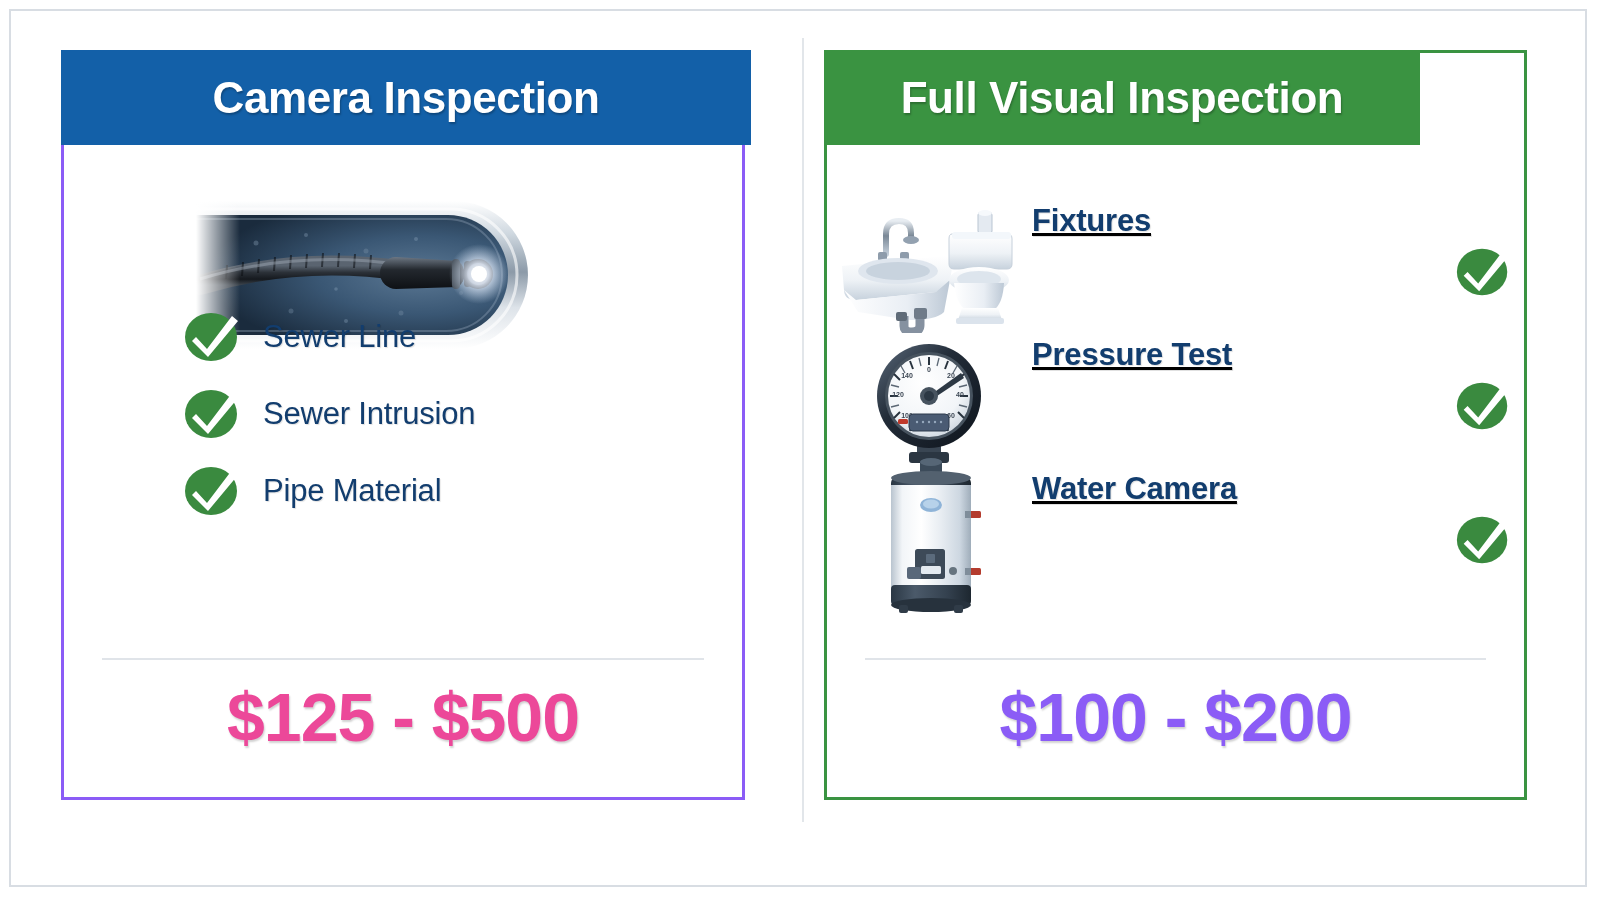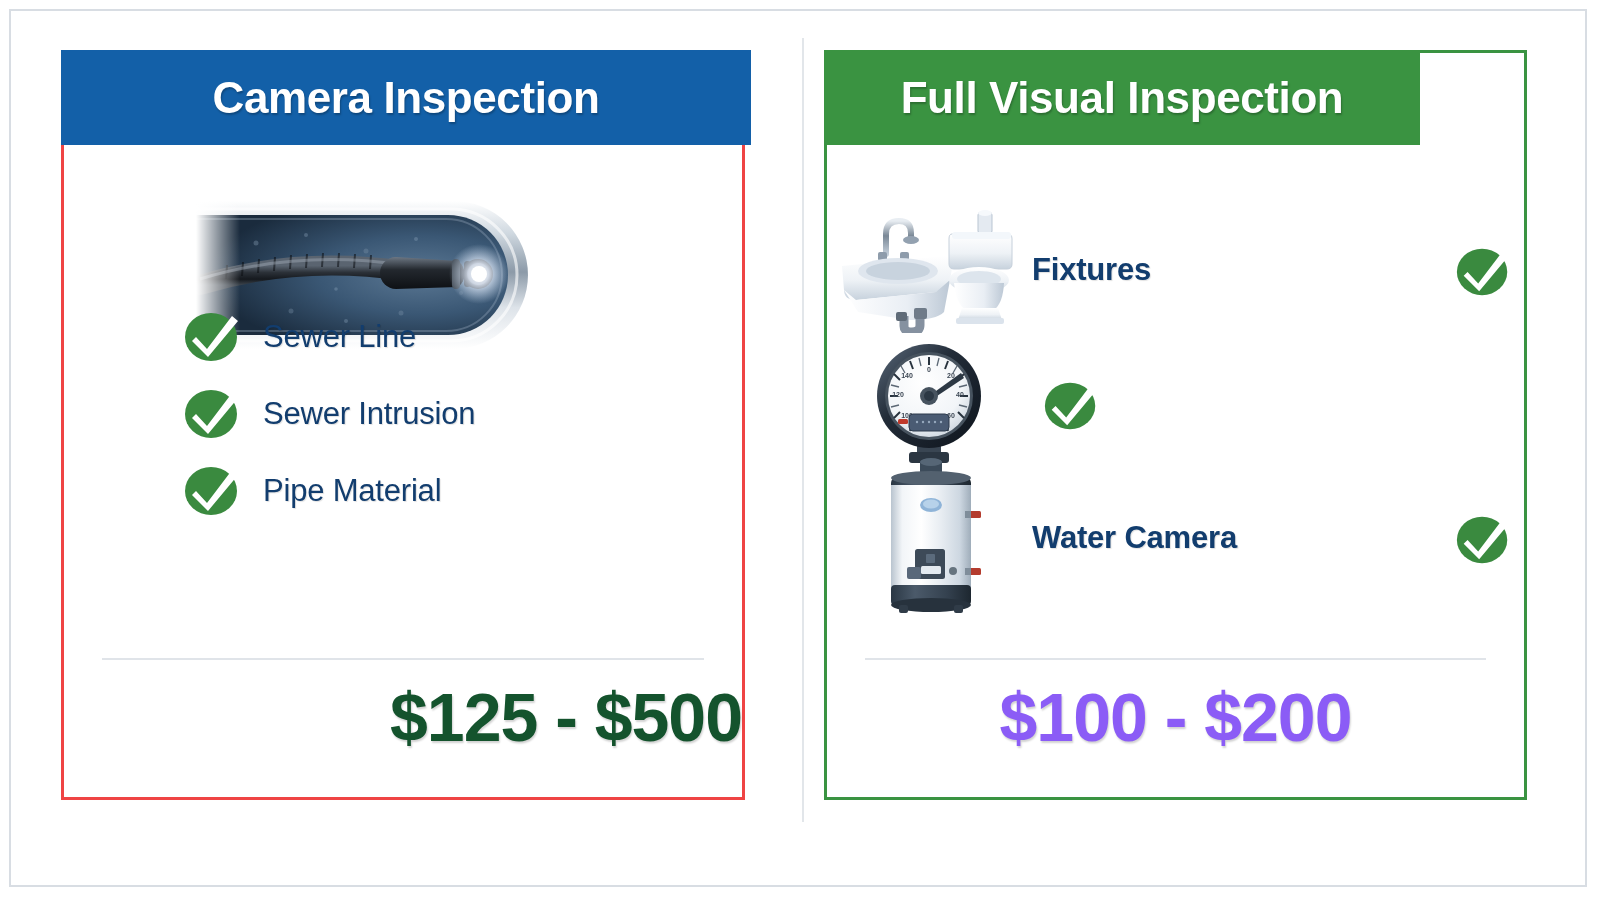--- a/index.html
+++ b/index.html
@@ -15,21 +15,21 @@
     position:absolute;left:9px;top:9px;width:1578px;height:878px;
     border:2px solid #d8dde3;background:#ffffff;box-sizing:border-box;
   }
 
   .center-divider{
     position:absolute;left:802px;top:38px;width:2px;height:784px;
     background:#e2e6ea;
   }
 
   .card{position:absolute;box-sizing:border-box;background:#ffffff;}
-  .card-left{left:61px;top:50px;width:684px;height:750px;border:3px solid #ef4444;}
+  .card-left{left:61px;top:50px;width:684px;height:750px;border:3px solid #8b5cf6;}
   .card-right{left:824px;top:50px;width:703px;height:750px;border:3px solid #3a9341;}
 
   .card-header{
     position:absolute;left:-3px;top:-3px;right:-3px;height:95px;
     display:flex;align-items:center;justify-content:center;
   }
   .card-left .card-header{background:#1360a8;width:690px;}
   .card-right .card-header{background:#3a9341;width:596px;}
   .card-header-title{
     color:#ffffff;font-size:44px;font-weight:bold;letter-spacing:-0.4px;
@@ -42,39 +42,39 @@
   .feature-list-left{position:absolute;left:118px;top:245px;width:520px;}
   .feat-row{display:flex;align-items:center;height:77px;}
   .feat-label{
     color:#123d6e;font-size:31px;font-weight:normal;letter-spacing:-0.2px;
     text-shadow:1px 1px 1px rgba(0,0,0,0.12);white-space:nowrap;
   }
   .feat-left-label{margin-left:19px;}
 
   
   .feature-list-right{position:absolute;left:0px;top:150px;width:697px;}
-  .feat-row-r{display:flex;align-items:center;height:134px;}
+  .feat-row-r{display:flex;height:134px;text-decoration:underline;}
   .feat-art-slot{width:205px;display:flex;align-items:center;justify-content:center;}
   .feat-label-r{
     color:#123d6e;font-size:31px;font-weight:bold;letter-spacing:-0.2px;
     text-shadow:1px 1px 1px rgba(0,0,0,0.12);white-space:nowrap;
     flex:1;text-align:left;
   }
   .check-slot-r{width:80px;display:flex;align-items:center;justify-content:center;}
 
   
   .price-divider{position:absolute;height:2px;background:#e0e4e9;}
   .card-left .price-divider{left:38px;right:38px;top:605px;}
   .card-right .price-divider{left:38px;right:38px;top:605px;}
   .price{
     position:absolute;left:0;right:0;top:625px;text-align:center;
     font-size:68px;font-weight:bold;letter-spacing:-1px;
     text-shadow:1px 2px 2px rgba(0,0,0,0.18);
   }
-  .price-green{color:#14532d;text-align:right;}
+  .price-green{color:#ec4899;}
   .price-blue{color:#8b5cf6;}
 </style>
 </head>
 <body>
 
 <div id="stage">
 
   <div class="outer-frame"></div>
   <div class="center-divider"></div>
 
@@ -350,20 +350,21 @@
             <rect x="44" y="74" width="40" height="17" rx="4" fill="#4a5b73" stroke="#2d3b4d"></rect>
             <g fill="#96a8bd">
               <circle cx="52" cy="82" r="1.2"></circle>
                 <circle cx="58" cy="82" r="1.2"></circle>
               <circle cx="64" cy="82" r="1.2"></circle>
                 <circle cx="70" cy="82" r="1.2"></circle>
               <circle cx="76" cy="82" r="1.2"></circle>
             </g>
           </svg>
         </span>
+        <span class="feat-label-r">Pressure Test</span>
         <span class="check-slot-r">
           <svg width="60" height="60" viewBox="0 0 62 62">
             <ellipse cx="29" cy="33" rx="26" ry="24" fill="#3a8a3f"></ellipse>
             <path d="M14,33 L25,45 L50,12 L56,17 L26,53 L10,37 Z" fill="#ffffff"></path>
           </svg>
         </span>
       </div>
 
       <div class="feat-row-r">
         <span class="feat-art-slot">

